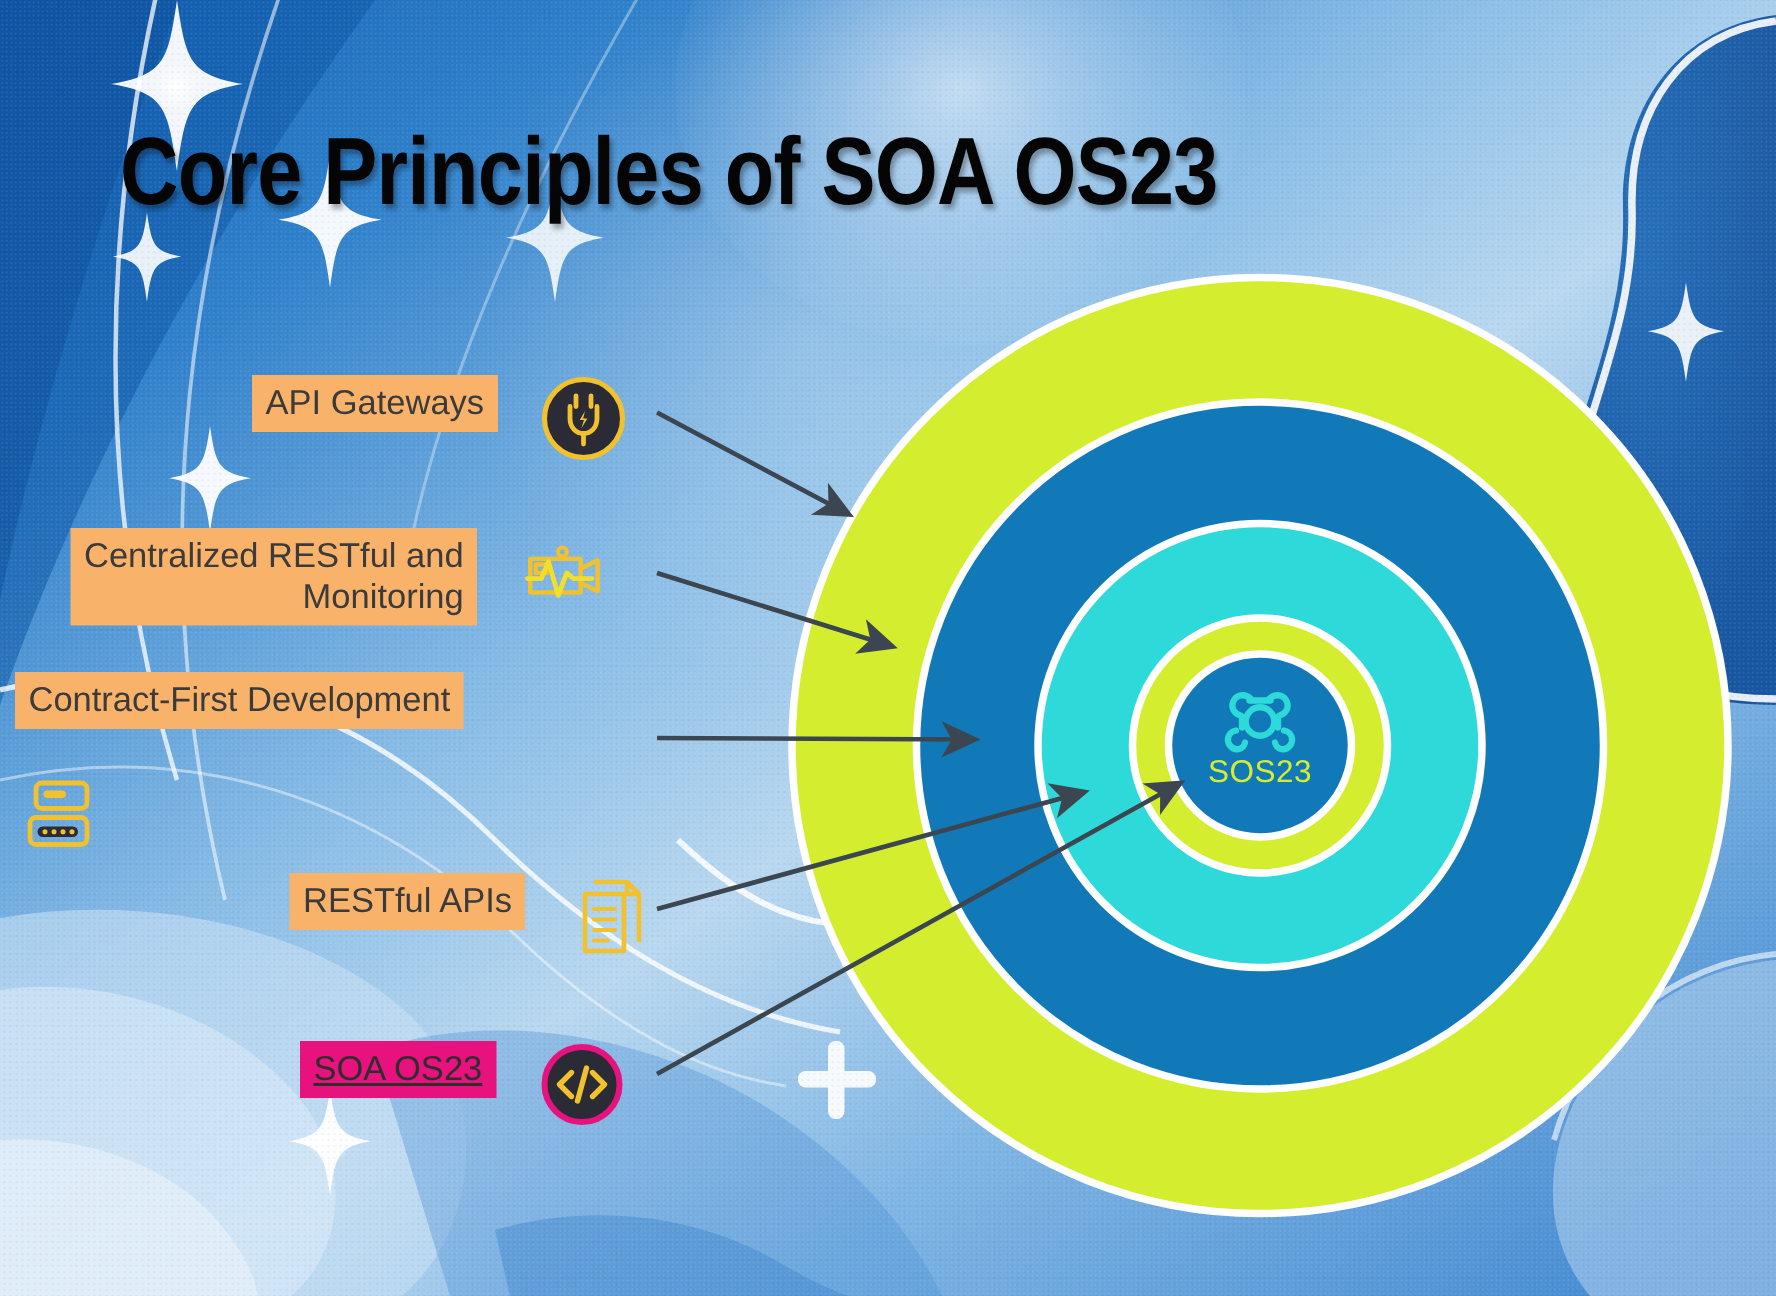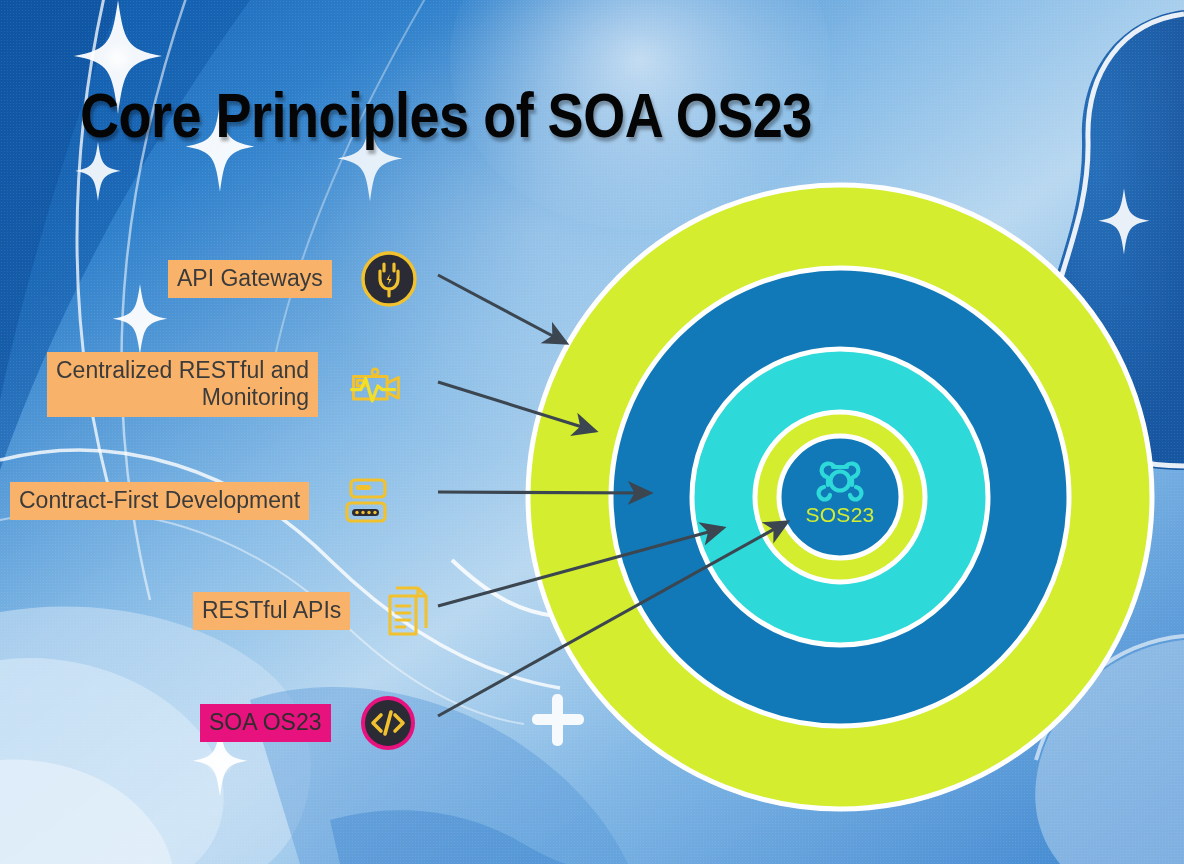--- a/index.html
+++ b/index.html
@@ -46,33 +46,33 @@
     text-shadow: 2px 3px 3px rgba(0,0,0,.32);
     white-space: nowrap;
     transform: scaleY(1.18);
     transform-origin: left top;
   }
 
   
   .row {
     position: absolute;
     display: flex;
-    align-items: center;
+    align-items: flex-start;
     gap: 28px;
   }
   .row-label {
     font-size: 23px;
     color: #3b3b3b;
     padding: 5px 9px 6px 9px;
     line-height: 1.18;
     white-space: pre-line;
     text-align: right;
   }
   .row-label.chip-orange { background: #f8b26a; }
-  .row-label.chip-pink { background: #e8127e; }
+  .row-label.chip-pink { background: #e8127e; text-decoration: underline; }
   .row-label.chip-pink { color: #2e2e2e; }
 
   .row-icon {
     width: 58px; height: 58px;
     flex: 0 0 58px;
     display: flex; align-items: center; justify-content: center;
   }
   .row-icon svg { display: block; }
 
   
@@ -252,21 +252,21 @@
           <path d="M8,20 L44,20 L44,44 L8,44 Z"></path>
           <path d="M44,27 L56,21 L56,43 L44,37"></path>
           <path d="M12,24 L20,24 L20,30 L12,30 Z"></path>
         </g>
         <path d="M6,34 L16,34 L21,22 L28,46 L34,30 L39,34 L52,34" fill="none" stroke="#f2e028" stroke-width="3.4" stroke-linejoin="round" stroke-linecap="round"></path>
         <circle cx="31" cy="15" r="3.2" fill="none" stroke="#f2c12e" stroke-width="2.8"></circle>
       </svg>
     </div>
   </div>
 
-  <div class="row" style="left:10px; top:472px;">
+  <div class="row" style="left:10px; top:448px;flex-direction:column;">
     <div class="row-label chip-orange">Contract-First Development</div>
     <div class="row-icon">
       <svg width="58" height="58" viewBox="0 0 58 58">
         <g fill="none" stroke="#f2c12e" stroke-width="3.2" stroke-linejoin="round">
           <rect x="14" y="8" width="34" height="17" rx="4"></rect>
           <rect x="10" y="31" width="38" height="18" rx="4"></rect>
         </g>
         <rect x="19" y="13" width="15" height="5" rx="2.5" fill="#f2c12e"></rect>
         <rect x="15" y="37" width="27" height="7" rx="3.5" fill="#2b2b35"></rect>
         <g fill="#f2c12e">

